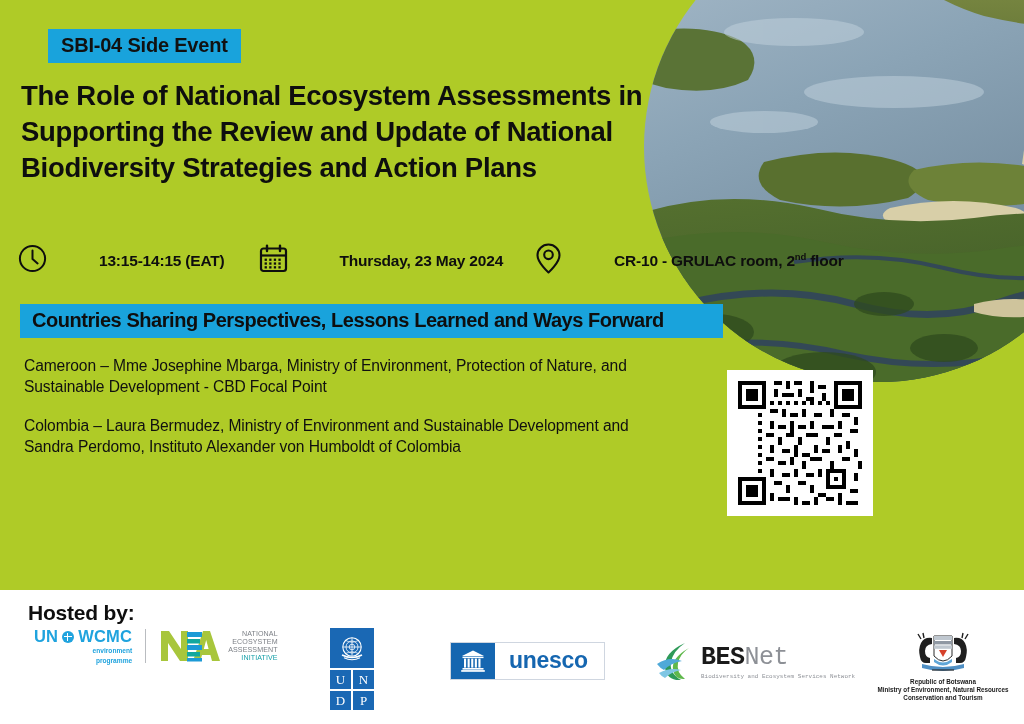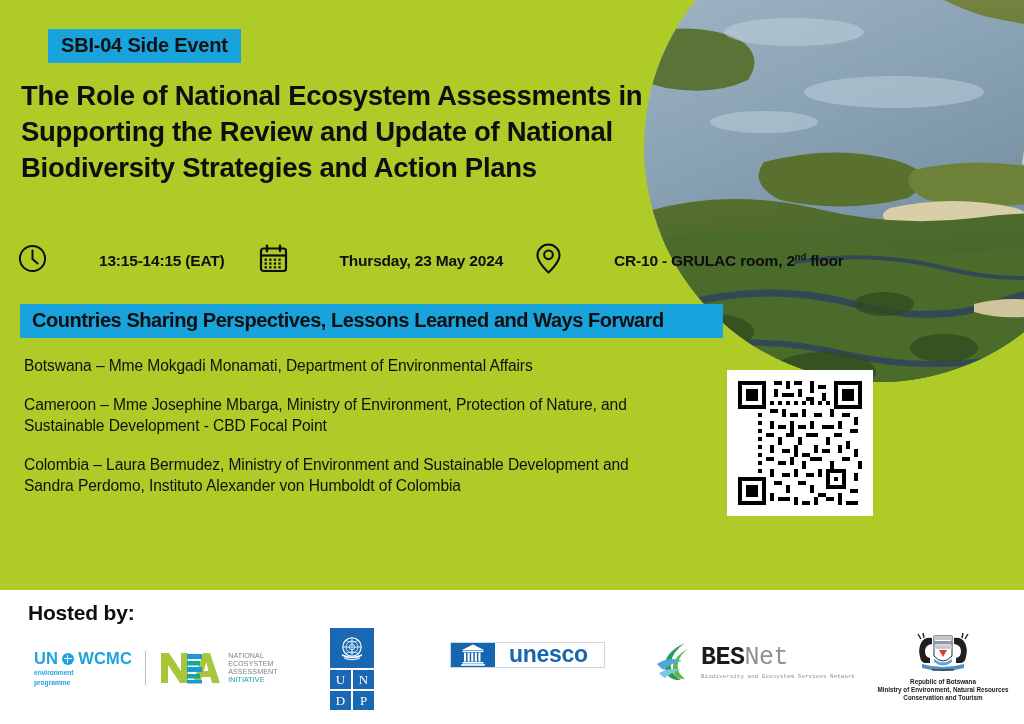--- a/index.html
+++ b/index.html
@@ -136,21 +136,21 @@
     letter-spacing:-0.2px;
   }
   #logo-strip {
     position:absolute;
     left:0; top:38px;
     width:1024px; height:80px;
   }
   .logo { position:absolute; display:flex; align-items:center; }
 
   
-  #logo-unep-nea { left:34px; top:22px; }
+  #logo-unep-nea { left:34px; top:0;text-align:right; }
   .unep-mark { display:flex; flex-direction:column; }
   .unep-top {
     display:flex; align-items:center;
     font-size:16.5px; font-weight:bold; color:#1FA3DE;
     letter-spacing:0.2px; line-height:17px;
   }
   .unep-globe {
     width:12px; height:12px; border-radius:50%;
     background:#1FA3DE; margin:0 4px; position:relative;
     flex:0 0 auto;
@@ -196,21 +196,21 @@
     font-size:13px; font-weight:normal;
     display:flex; align-items:center; justify-content:center;
     font-family:"Liberation Serif", serif;
   }
 
   
   #logo-unesco { left:450px; top:14px; }
   .unesco-box {
     display:flex; align-items:stretch;
     border:1px solid #cfd6e0; background:#ffffff;
-    height:26px;
+    height:38px;
   }
   .unesco-icon {
     width:44px; background:#1566B0;
     display:flex; align-items:center; justify-content:center;
   }
   .unesco-icon svg { display:block; }
   .unesco-word {
     display:flex; align-items:center;
     padding:0 16px 2px 14px;
     font-size:23px; font-weight:bold; color:#1566B0;
@@ -374,21 +374,20 @@
         <span>CR-10 - GRULAC room, 2</span><sup>nd</sup><span> floor</span>
       </span>
     </div>
   </div>
 
   <div id="section-banner">
     <span class="banner-text">Countries Sharing Perspectives, Lessons Learned and Ways Forward</span>
   </div>
 
   <div id="speaker-list">
-    <p class="speaker-entry">Botswana – Mme Mokgadi Monamati, Department of Environmental Affairs</p>
     <p class="speaker-entry">Cameroon – Mme Josephine Mbarga, Ministry of Environment, Protection of Nature, and Sustainable Development - CBD Focal Point</p>
     <p class="speaker-entry">Colombia – Laura Bermudez, Ministry of Environment and Sustainable Development and Sandra Perdomo, Instituto Alexander von Humboldt of Colombia</p>
   </div>
 
   <div id="qr-block">
     <div id="qr-code-box">
       <svg viewBox="0 0 33 33" shape-rendering="crispEdges" aria-hidden="true">
         <rect width="33" height="33" fill="#ffffff"></rect>
         <g fill="#000000">
 

